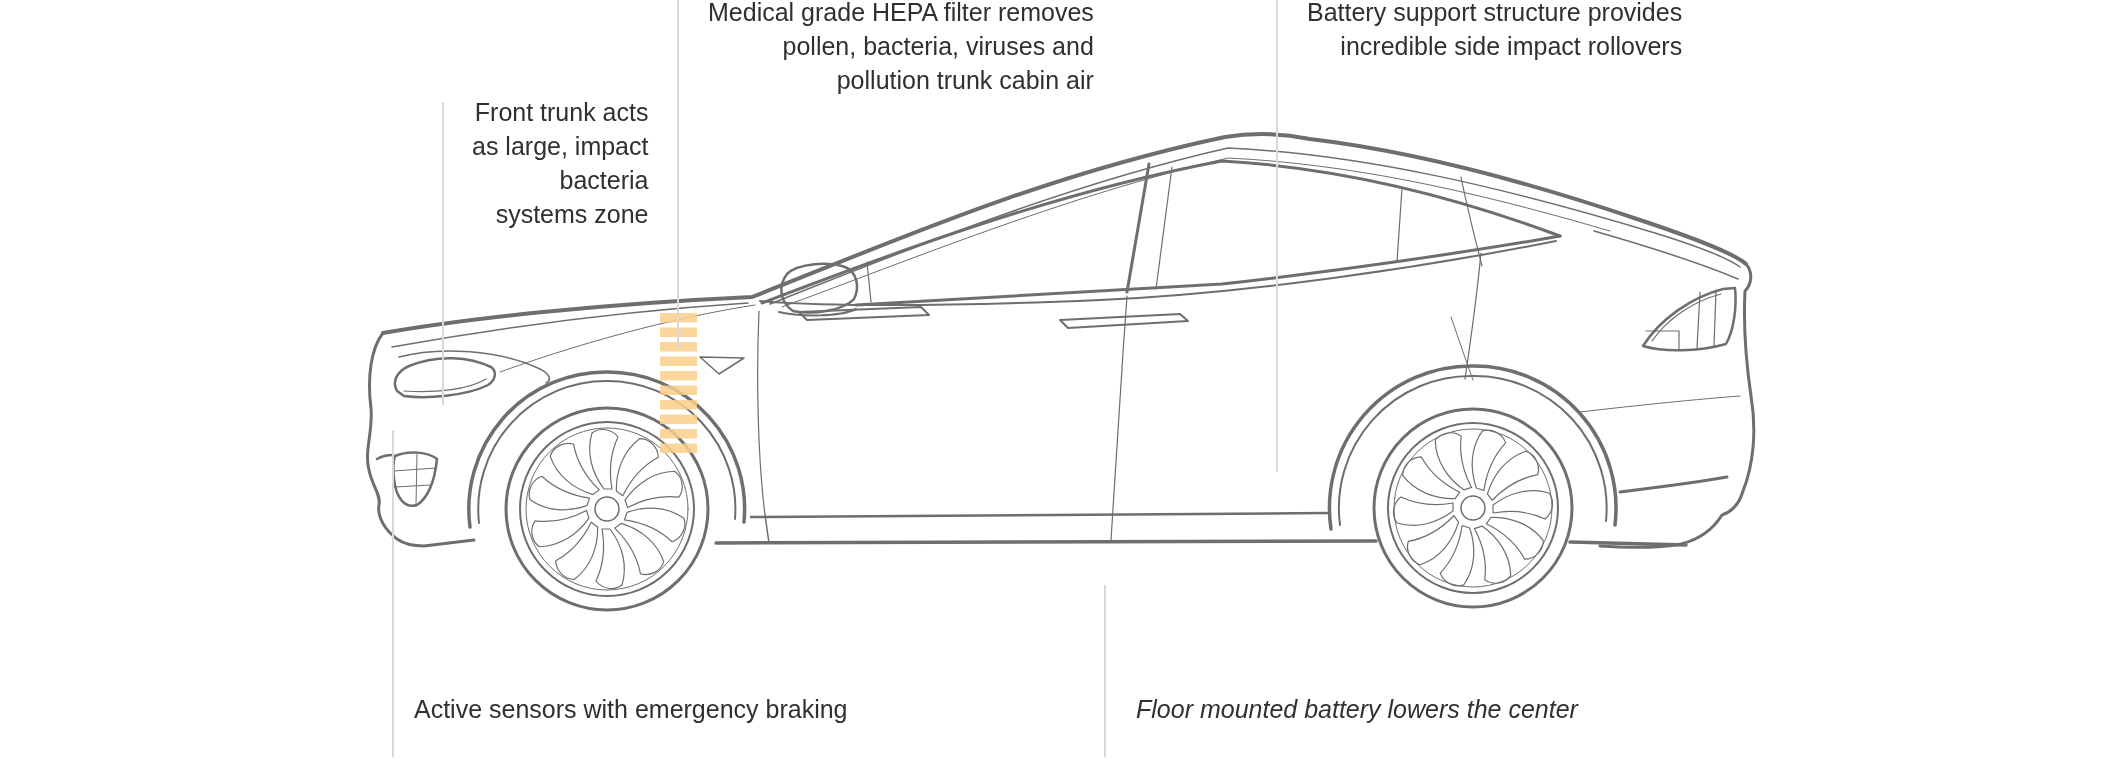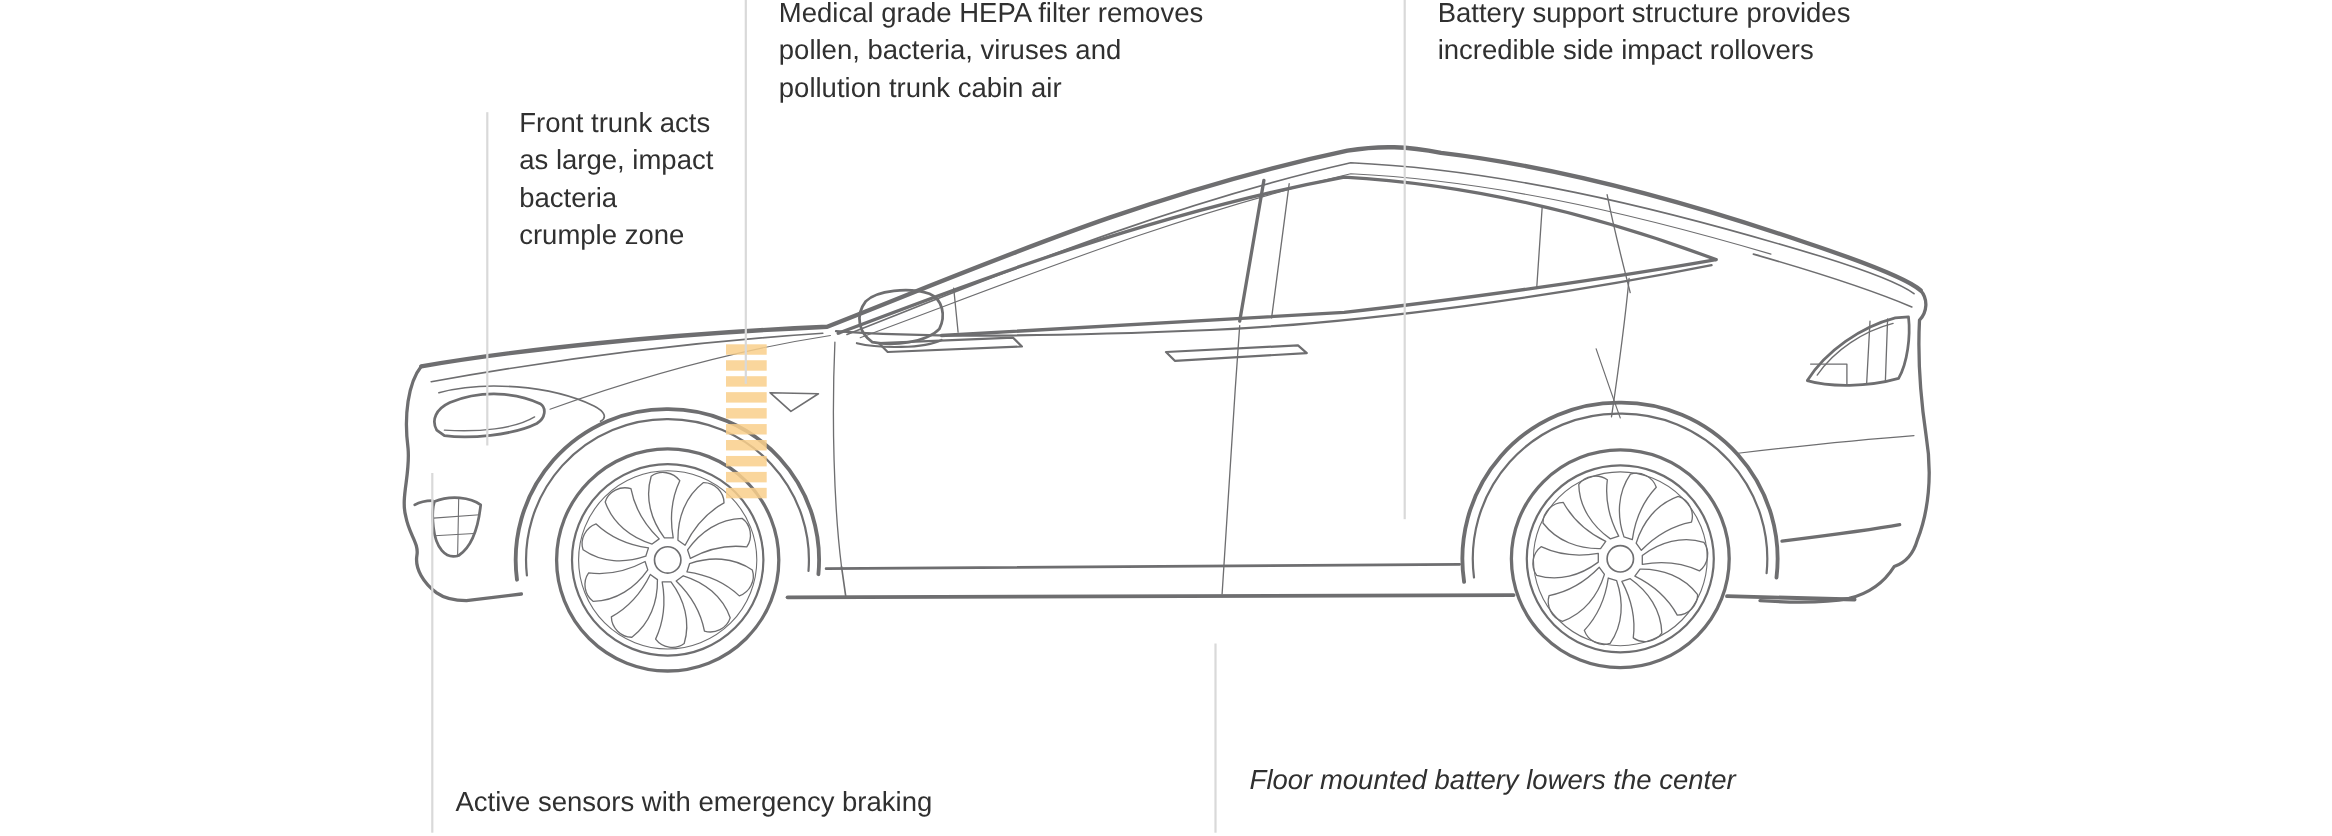--- a/index.html
+++ b/index.html
@@ -1,36 +1,36 @@
 <!DOCTYPE html>
 <html style="--bg: #ffffff; --outline: #6e6e70; --callout-line: #d9d9d9; --text: #303030; --accent: #f9cf8b;"><head>
 <meta charset="utf-8">
 <style>
   html,body{margin:0;padding:0;background:#fff;}
   .stage{
     position:relative;width:2120px;height:760px;background:var(--bg,#fff);
-    overflow:hidden;font-family:"Liberation Sans",sans-serif;
+    overflow:hidden;font-family:"Liberation Sans",sans-serif;text-align:right;
   }
   .car-svg{position:absolute;left:0;top:0;width:2120px;height:760px;}
   .vline{position:absolute;width:2px;background:var(--callout-line,#d9d9d9);}
   .callout{
     position:absolute;color:var(--text,#303030);font-size:25px;line-height:34px;
     font-weight:400;white-space:nowrap;
   }
   .callout .cl{display:block;}
   
   #vl-hepa{left:677px;top:0;height:349px;}
   #vl-battery{left:1276px;top:0;height:472px;}
   #vl-fronttrunk{left:442px;top:102px;height:303px;}
   #vl-sensors{left:392px;top:430px;height:327px;}
   #vl-floor{left:1104px;top:585px;height:172px;}
   #ct-hepa{left:708px;top:-5px;}
   #ct-battery{left:1307px;top:-5px;}
   #ct-fronttrunk{left:472px;top:95px;}
-  #ct-sensors{left:414px;top:692px;margin-top:20px;}
+  #ct-sensors{left:414px;top:692px;}
   #ct-floor{left:1136px;top:692px;font-style:italic;}
   svg .ln{fill:none;stroke:var(--outline,#6e6e70);stroke-linecap:round;stroke-linejoin:round;}
   svg .w40{stroke-width:4;}
   svg .w35{stroke-width:3.5;}
   svg .w30{stroke-width:3;}
   svg .w25{stroke-width:2.5;}
   svg .w20{stroke-width:2;}
   svg .w15{stroke-width:1.5;}
   svg .w12{stroke-width:1.2;}
   svg .w10{stroke-width:1;}
@@ -181,21 +181,21 @@
     <span class="cl">pollution trunk cabin air</span>
   </div>
   <div class="callout" id="ct-battery">
     <span class="cl">Battery support structure provides</span>
     <span class="cl">incredible side impact rollovers</span>
   </div>
   <div class="callout" id="ct-fronttrunk">
     <span class="cl">Front trunk acts</span>
     <span class="cl">as large, impact</span>
     <span class="cl">bacteria</span>
-    <span class="cl">crumple zone</span>
+    <span class="cl">systems zone</span>
   </div>
   <div class="callout" id="ct-sensors">
     <span class="cl">Active sensors with emergency braking</span>
   </div>
   <div class="callout" id="ct-floor">
     <span class="cl">Floor mounted battery lowers the center</span>
   </div>
 
 </div>
 

